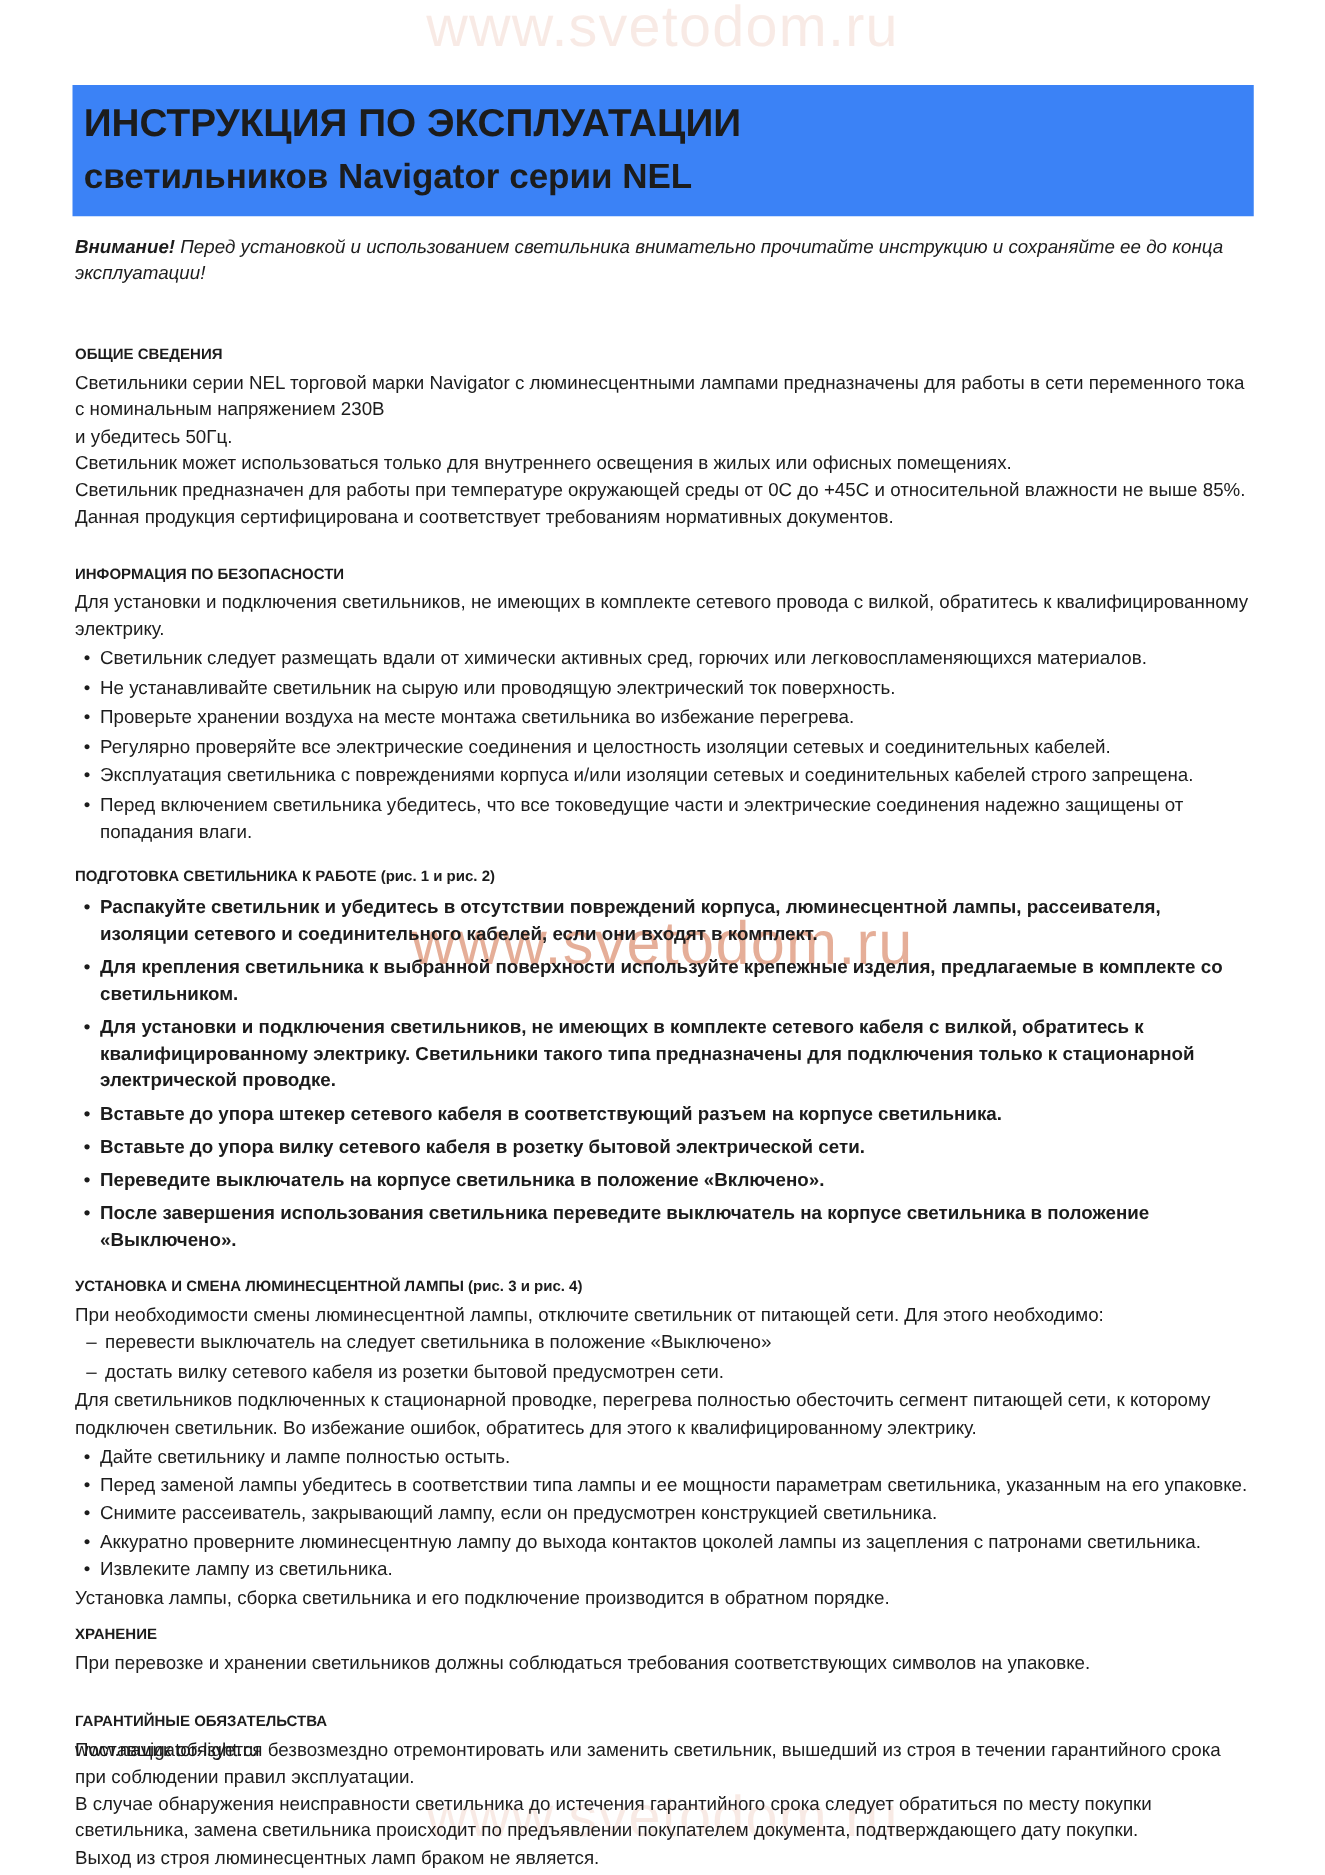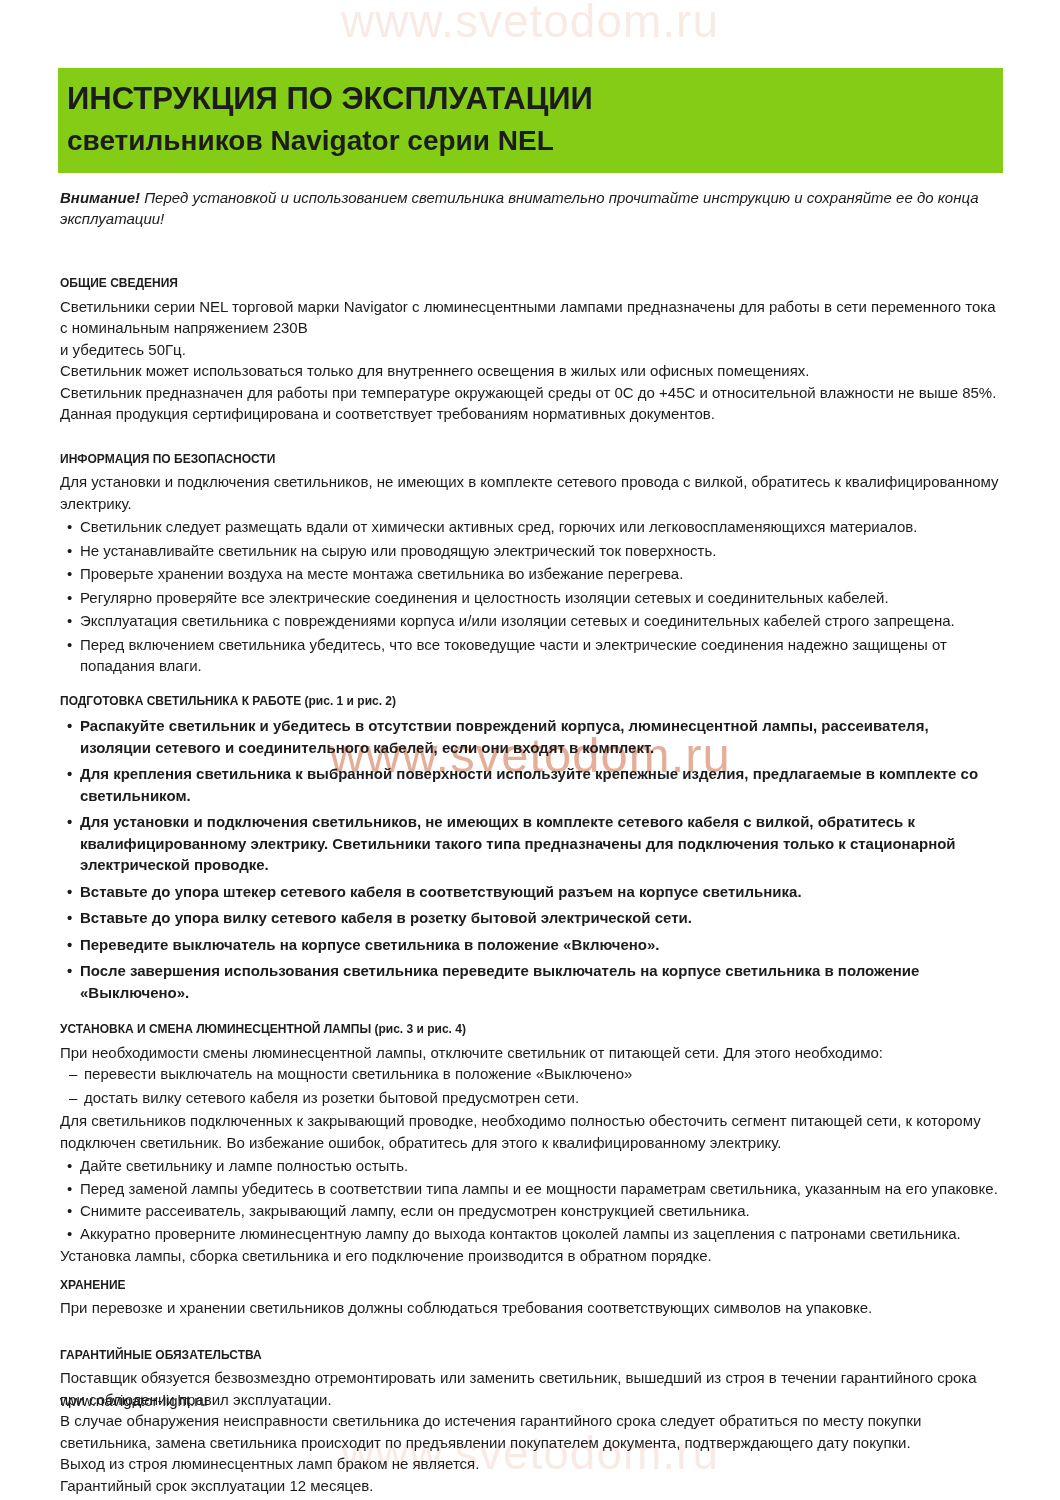--- a/index.html
+++ b/index.html
@@ -23,21 +23,21 @@
     letter-spacing: 1px;
   }
   .wm-top    { top: -6px;   font-size: 46px; opacity: 0.10; }
   .wm-mid    { top: 727px;  font-size: 49px; opacity: 0.42; }
   .wm-bottom { top: 1426px; font-size: 46px; opacity: 0.10; }
 
   
   .header-box {
     position: relative; z-index: 1;
     margin: 68px 57px 0 58px;
-    background: #84cc16;
+    background: #3b82f6;
     padding: 14px 16px 17px 9px;
   }
   .title1 { font-size: 31px; font-weight: bold; line-height: 1.12; }
   .title2 { font-size: 28px; font-weight: bold; line-height: 1.12; margin-top: 8px; }
 
   .notice {
     position: relative; z-index: 1;
     margin: 14px 60px 0 60px;
     font-size: 15px; font-style: italic; line-height: 21px;
   }
@@ -130,29 +130,30 @@
         <li>Вставьте до упора вилку сетевого кабеля в розетку бытовой электрической сети.</li>
         <li>Переведите выключатель на корпусе светильника в положение «Включено».</li>
         <li>После завершения использования светильника переведите выключатель на корпусе светильника в положение «Выключено».</li>
       </ul>
     </section>
 
     <section class="sec sec-lamp">
       <h2>УСТАНОВКА И СМЕНА ЛЮМИНЕСЦЕНТНОЙ ЛАМПЫ (рис. 3 и рис. 4)</h2>
       <p>При необходимости смены люминесцентной лампы, отключите светильник от питающей сети. Для этого необходимо:</p>
       <ul class="dashes">
-        <li>перевести выключатель на мощности светильника в положение «Выключено»</li>
+        <li>перевести выключатель на следует светильника в положение «Выключено»</li>
         <li>достать вилку сетевого кабеля из розетки бытовой предусмотрен сети.</li>
       </ul>
-      <p>Для светильников подключенных к закрывающий проводке, необходимо полностью обесточить сегмент питающей сети, к которому подключен светильник. Во избежание ошибок, обратитесь для этого к квалифицированному электрику.</p>
+      <p>Для светильников подключенных к стационарной проводке, перегрева полностью обесточить сегмент питающей сети, к которому подключен светильник. Во избежание ошибок, обратитесь для этого к квалифицированному электрику.</p>
       <ul class="bullets">
         <li>Дайте светильнику и лампе полностью остыть.</li>
         <li>Перед заменой лампы убедитесь в соответствии типа лампы и ее мощности параметрам светильника, указанным на его упаковке.</li>
         <li>Снимите рассеиватель, закрывающий лампу, если он предусмотрен конструкцией светильника.</li>
         <li>Аккуратно проверните люминесцентную лампу до выхода контактов цоколей лампы из зацепления с патронами светильника.</li>
+        <li>Извлеките лампу из светильника.</li>
       </ul>
       <p>Установка лампы, сборка светильника и его подключение производится в обратном порядке.</p>
     </section>
 
     <section class="sec sec-storage">
       <h2>ХРАНЕНИЕ</h2>
       <p>При перевозке и хранении светильников должны соблюдаться требования соответствующих символов на упаковке.</p>
     </section>
 
     <section class="sec sec-warranty">

